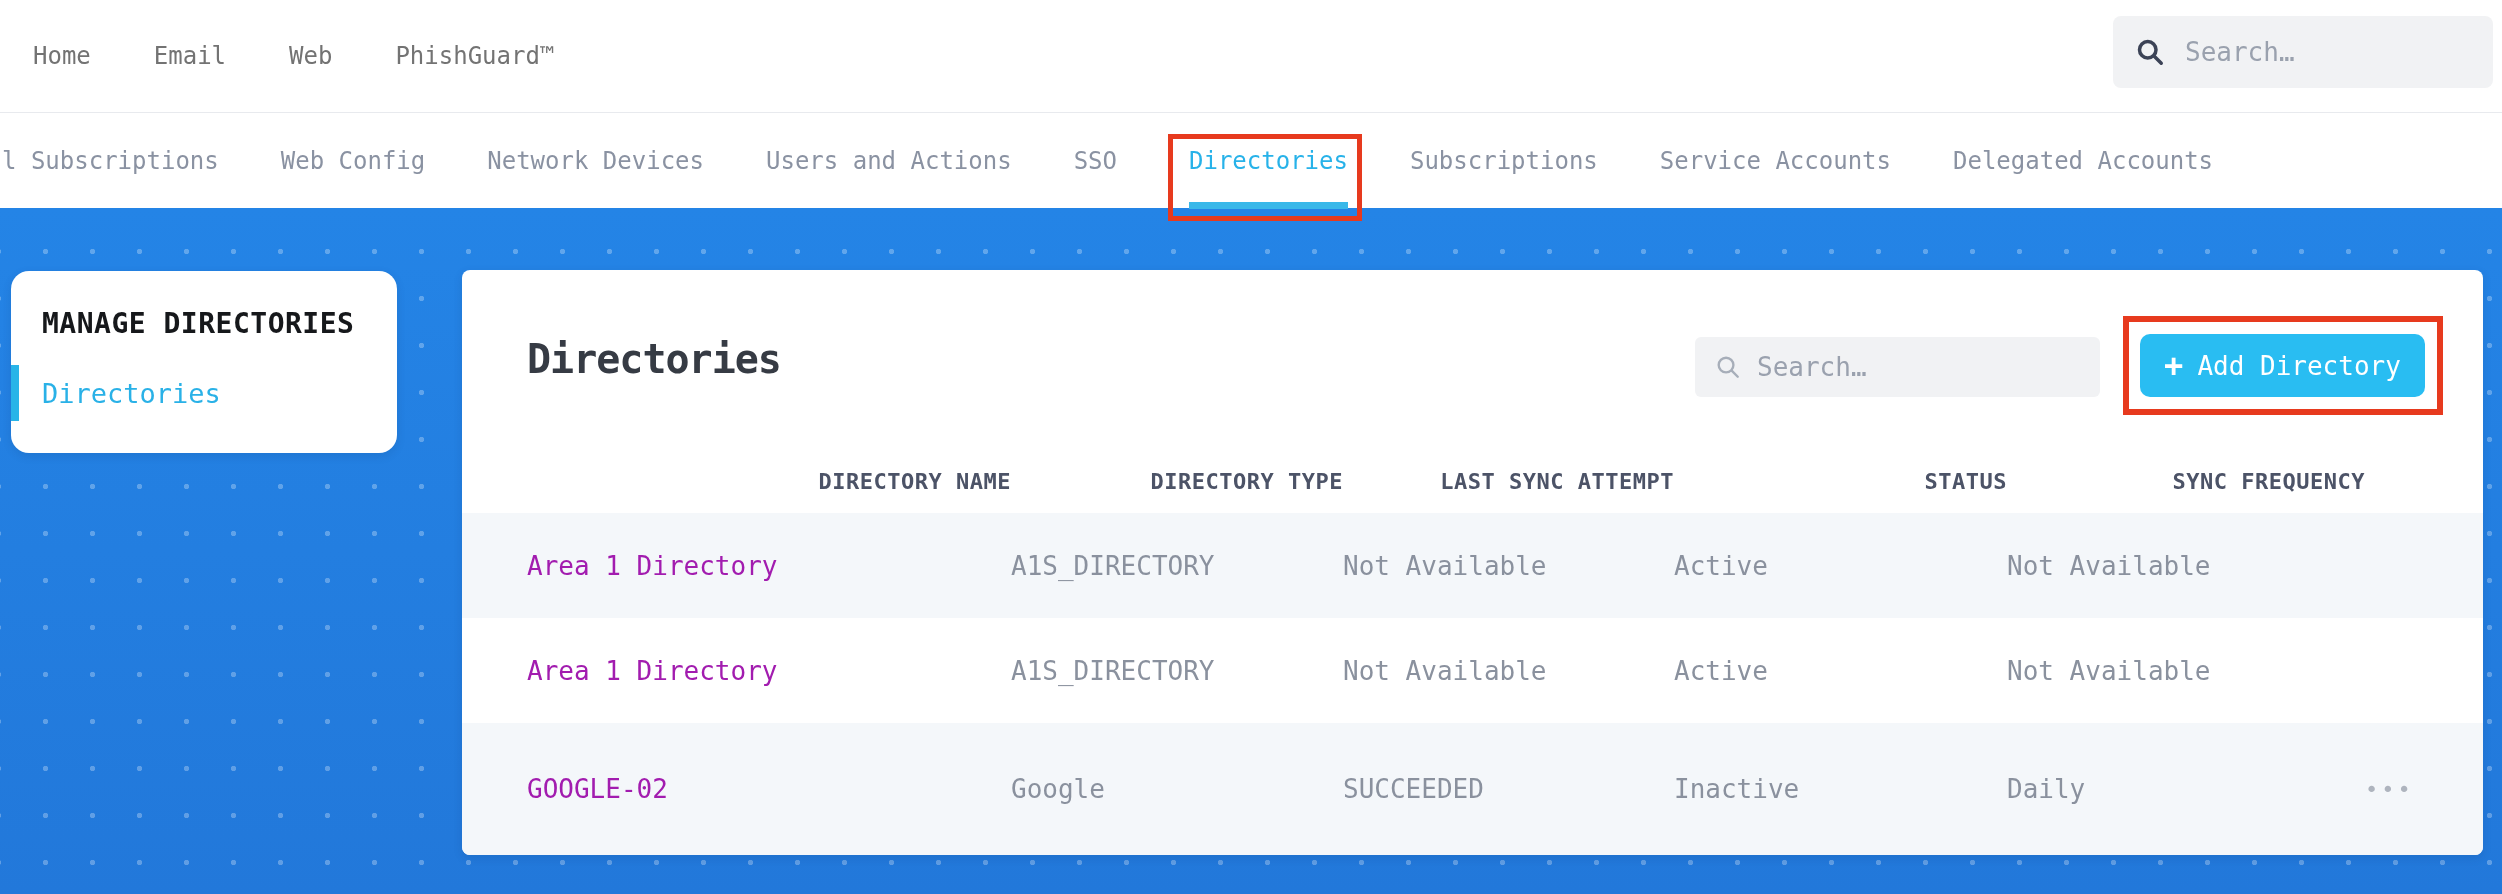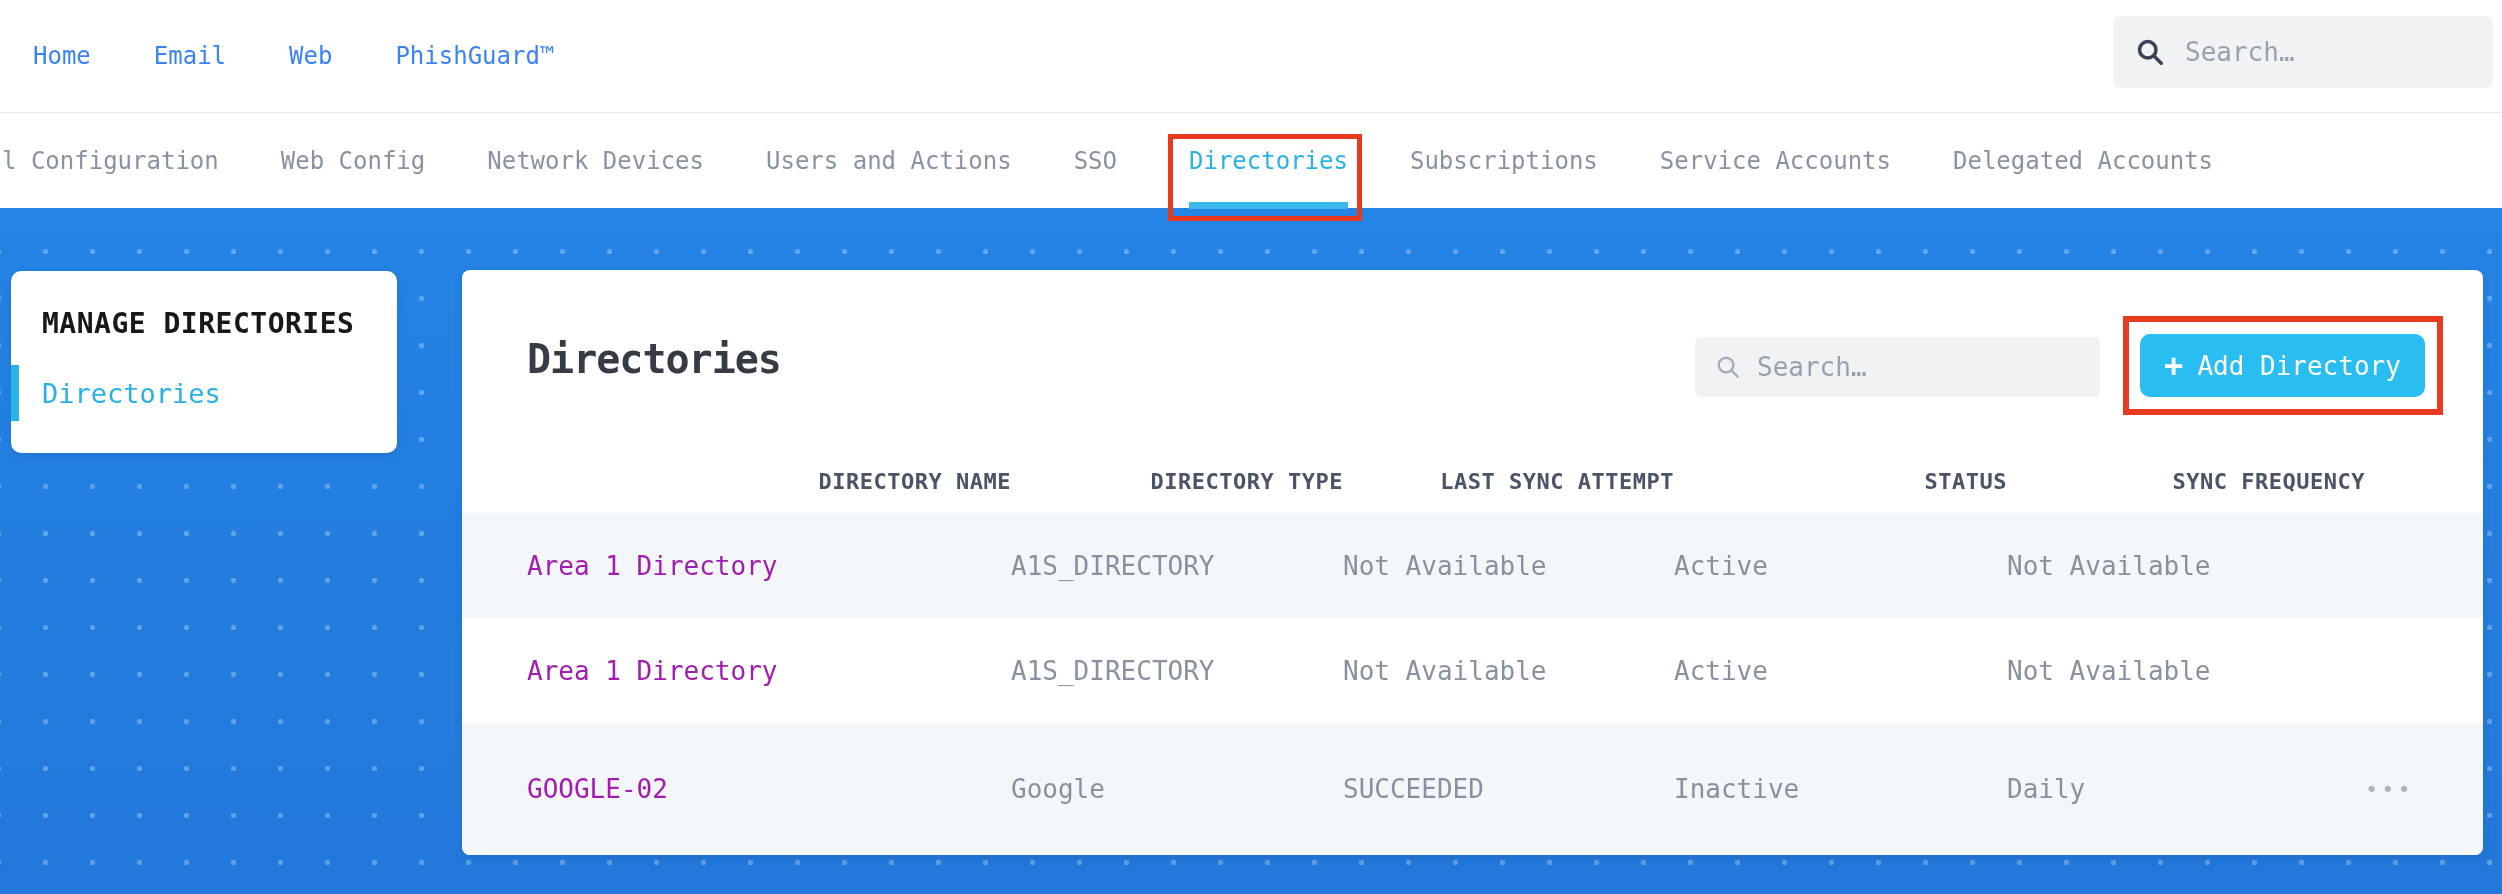--- a/index.html
+++ b/index.html
@@ -2,21 +2,21 @@
 <html><head>
 <meta charset="utf-8">
 <style>
   * { box-sizing: border-box; margin: 0; padding: 0; }
   html, body { width: 2502px; height: 894px; overflow: hidden; background: #fff; }
   body { font-family: "DejaVu Sans Mono", "Liberation Mono", monospace; position: relative; }
 
   
   .topbar { position: absolute; left: 0; top: 0; width: 2502px; height: 112px; background: #fff; }
   .topnav { position: absolute; left: 33px; top: 0; height: 112px; display: flex; align-items: center; gap: 63px; }
-  .topnav-item { font-size: 24px; color: #3b82f6; text-decoration: none; cursor: pointer; white-space: nowrap; }
+  .topnav-item { font-size: 24px; color: #737373; text-decoration: none; cursor: pointer; white-space: nowrap; }
 
   .topsearch { position: absolute; right: 9px; top: 16px; width: 380px; height: 72px; background: #f1f2f4; border-radius: 8px; display: flex; align-items: center; padding: 0 22px; }
   .topsearch .icon { width: 30px; height: 30px; color: #3c4356; flex: none; margin-right: 20px; }
   .topsearch input { border: none; outline: none; background: transparent; font-family: inherit; font-size: 26px; color: #4c5367; width: 100%; }
   .topsearch input::placeholder { color: #9aa1ae; }
 
   
   .subnav { position: absolute; left: 0; top: 112px; width: 2502px; height: 96px; background: #fff; border-top: 1px solid #e8eaee; display: flex; align-items: stretch; gap: 62px; padding-left: 2px; z-index: 5; }
   .subnav-item { height: 96px; display: flex; align-items: center; font-size: 24px; color: #8a92a2; text-decoration: none; cursor: pointer; white-space: nowrap; position: relative; }
   .subnav-item.active { color: #27b2e9; margin-left: 10px; }
@@ -24,21 +24,21 @@
   .tab-annotation { position: absolute; left: -21px; right: -14px; top: 21px; height: 87px; border: 5px solid #e73a1e; pointer-events: none; z-index: 6; }
 
   
   .blue-area { position: absolute; left: 0; top: 208px; width: 2502px; height: 686px;
     background-color: #2382e3;
     background-image: radial-gradient(circle, rgba(255,255,255,0.28) 2.4px, rgba(255,255,255,0) 3px),
                       linear-gradient(180deg, #2484e6 0%, #2278da 100%);
     background-size: 47px 47px, 100% 100%; background-position: 22px 20px, 0 0; }
 
   
-  .side-card { position: absolute; left: 11px; top: 63px; width: 386px; height: 182px; background: #fff; border-radius: 10px; box-shadow: 0 3px 10px rgba(10,40,80,0.12); }
+  .side-card { position: absolute; left: 11px; top: 63px; width: 386px; height: 182px; background: #fff; border-radius: 18px; box-shadow: 0 3px 10px rgba(10,40,80,0.12); }
   .side-card-title { position: absolute; left: 31px; top: 36px; font-size: 28px; font-weight: 700; color: #16181b; letter-spacing: 0.5px; white-space: nowrap; }
   .side-card-item { position: absolute; left: 0; top: 94px; height: 56px; width: 100%; display: flex; align-items: center; cursor: pointer; }
   .side-card-item .active-bar { position: absolute; left: 0; top: 0; bottom: 0; width: 8px; background: #29b4e8; }
   .side-card-item .label { margin-left: 31px; font-size: 27px; color: #29b1e7; }
 
   
   .panel { position: absolute; left: 462px; top: 62px; width: 2021px; height: 585px; background: #fff; border-radius: 8px; box-shadow: 0 3px 10px rgba(10,40,80,0.12); overflow: hidden; }
   .panel-title { position: absolute; left: 65px; top: 66px; font-size: 40px; font-weight: 700; color: #363b44; letter-spacing: -1px; }
 
   .panel-search { position: absolute; left: 1233px; top: 67px; width: 405px; height: 60px; background: #f1f2f4; border-radius: 6px; display: flex; align-items: center; padding: 0 20px; }
@@ -81,21 +81,21 @@
         <svg viewBox="0 0 24 24" fill="none">
             <circle cx="10.2" cy="10.2" r="6.6" stroke="currentColor" stroke-width="2.8"></circle>
             <line x1="15.2" y1="15.2" x2="21" y2="21" stroke="currentColor" stroke-width="2.8" stroke-linecap="round"></line>
           </svg>
       </span>
       <input type="text" placeholder="Search…" style="">
     </div>
   </header>
 
   <nav class="subnav">
-    <a class="subnav-item">l Configuration</a>
+    <a class="subnav-item">l Subscriptions</a>
     <a class="subnav-item">Web Config</a>
     <a class="subnav-item">Network Devices</a>
     <a class="subnav-item">Users and Actions</a>
     <a class="subnav-item">SSO</a>
     <a class="subnav-item active">
       <span>Directories</span>
       <span class="tab-underline"></span>
       <span class="tab-annotation"></span>
     </a>
     <a class="subnav-item">Subscriptions</a>

